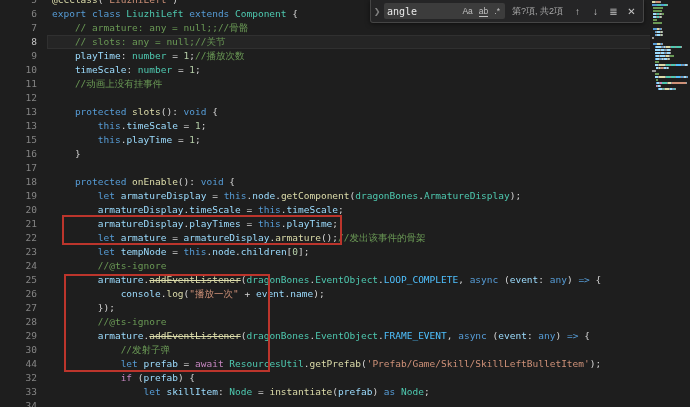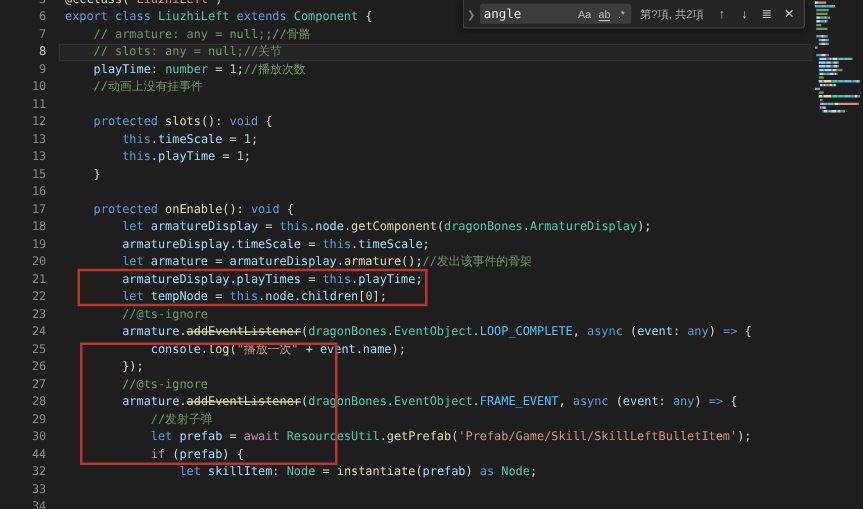--- a/index.html
+++ b/index.html
@@ -78,32 +78,33 @@
       <div class="ln">33</div>
       <div class="ln">34</div>
     </div>
 
   <div class="code-area">
       <div class="cl"><span class="tk-d">@ccclass</span><span class="tk-p">(</span><span class="tk-s">'LiuzhiLeft'</span><span class="tk-p">)</span></div>
       <div class="cl"><span class="tk-k">export class </span><span class="tk-t">LiuzhiLeft</span><span class="tk-k"> extends </span><span class="tk-t">Component</span><span class="tk-p"> {</span></div>
       <div class="cl"><span class="tk-p">    </span><span class="tk-c">// armature: any = null;;//骨骼</span></div>
       <div class="cl"><span class="tk-p">    </span><span class="tk-c">// slots: any = null;//关节</span></div>
       <div class="cl"><span class="tk-p">    </span><span class="tk-v">playTime</span><span class="tk-p">: </span><span class="tk-t">number</span><span class="tk-p"> = </span><span class="tk-n">1</span><span class="tk-p">;</span><span class="tk-c">//播放次数</span></div>
+      <div class="cl"><span class="tk-p">    </span><span class="tk-v">timeScale</span><span class="tk-p">: </span><span class="tk-t">number</span><span class="tk-p"> = </span><span class="tk-n">1</span><span class="tk-p">;</span></div>
       <div class="cl"><span class="tk-p">    </span><span class="tk-c">//动画上没有挂事件</span></div>
       <div class="cl"></div>
       <div class="cl"><span class="tk-p">    </span><span class="tk-k">protected </span><span class="tk-f">slots</span><span class="tk-p">(): </span><span class="tk-k">void</span><span class="tk-p"> {</span></div>
       <div class="cl"><span class="tk-p">        </span><span class="tk-k">this</span><span class="tk-p">.</span><span class="tk-v">timeScale</span><span class="tk-p"> = </span><span class="tk-n">1</span><span class="tk-p">;</span></div>
       <div class="cl"><span class="tk-p">        </span><span class="tk-k">this</span><span class="tk-p">.</span><span class="tk-v">playTime</span><span class="tk-p"> = </span><span class="tk-n">1</span><span class="tk-p">;</span></div>
       <div class="cl"><span class="tk-p">    }</span></div>
       <div class="cl"></div>
       <div class="cl"><span class="tk-p">    </span><span class="tk-k">protected </span><span class="tk-f">onEnable</span><span class="tk-p">(): </span><span class="tk-k">void</span><span class="tk-p"> {</span></div>
       <div class="cl"><span class="tk-p">        </span><span class="tk-k">let </span><span class="tk-v">armatureDisplay</span><span class="tk-p"> = </span><span class="tk-k">this</span><span class="tk-p">.</span><span class="tk-v">node</span><span class="tk-p">.</span><span class="tk-f">getComponent</span><span class="tk-p">(</span><span class="tk-t">dragonBones</span><span class="tk-p">.</span><span class="tk-t">ArmatureDisplay</span><span class="tk-p">);</span></div>
       <div class="cl"><span class="tk-p">        </span><span class="tk-v">armatureDisplay</span><span class="tk-p">.</span><span class="tk-v">timeScale</span><span class="tk-p"> = </span><span class="tk-k">this</span><span class="tk-p">.</span><span class="tk-v">timeScale</span><span class="tk-p">;</span></div>
+      <div class="cl"><span class="tk-p">        </span><span class="tk-v">armatureDisplay</span><span class="tk-p">.</span><span class="tk-v">playTimes</span><span class="tk-p"> = </span><span class="tk-k">this</span><span class="tk-p">.</span><span class="tk-v">playTime</span><span class="tk-p">;</span></div>
       <div class="cl"><span class="tk-p">        </span><span class="tk-k">let </span><span class="tk-v">armature</span><span class="tk-p"> = </span><span class="tk-v">armatureDisplay</span><span class="tk-p">.</span><span class="tk-f">armature</span><span class="tk-p">();</span><span class="tk-c">//发出该事件的骨架</span></div>
-      <div class="cl"><span class="tk-p">        </span><span class="tk-v">armatureDisplay</span><span class="tk-p">.</span><span class="tk-v">playTimes</span><span class="tk-p"> = </span><span class="tk-k">this</span><span class="tk-p">.</span><span class="tk-v">playTime</span><span class="tk-p">;</span></div>
       <div class="cl"><span class="tk-p">        </span><span class="tk-k">let </span><span class="tk-v">tempNode</span><span class="tk-p"> = </span><span class="tk-k">this</span><span class="tk-p">.</span><span class="tk-v">node</span><span class="tk-p">.</span><span class="tk-v">children</span><span class="tk-p">[</span><span class="tk-n">0</span><span class="tk-p">];</span></div>
       <div class="cl"><span class="tk-p">        </span><span class="tk-c">//@ts-ignore</span></div>
       <div class="cl"><span class="tk-p">        </span><span class="tk-v">armature</span><span class="tk-p">.</span><span class="tk-fs">addEventListener</span><span class="tk-p">(</span><span class="tk-t">dragonBones</span><span class="tk-p">.</span><span class="tk-t">EventObject</span><span class="tk-p">.</span><span class="tk-const">LOOP_COMPLETE</span><span class="tk-p">, </span><span class="tk-k">async</span><span class="tk-p"> (</span><span class="tk-v">event</span><span class="tk-p">: </span><span class="tk-k">any</span><span class="tk-p">) </span><span class="tk-k">=&gt;</span><span class="tk-p"> {</span></div>
       <div class="cl"><span class="tk-p">            </span><span class="tk-v">console</span><span class="tk-p">.</span><span class="tk-f">log</span><span class="tk-p">(</span><span class="tk-s">"播放一次"</span><span class="tk-p"> + </span><span class="tk-v">event</span><span class="tk-p">.</span><span class="tk-v">name</span><span class="tk-p">);</span></div>
       <div class="cl"><span class="tk-p">        });</span></div>
       <div class="cl"><span class="tk-p">        </span><span class="tk-c">//@ts-ignore</span></div>
       <div class="cl"><span class="tk-p">        </span><span class="tk-v">armature</span><span class="tk-p">.</span><span class="tk-fs">addEventListener</span><span class="tk-p">(</span><span class="tk-t">dragonBones</span><span class="tk-p">.</span><span class="tk-t">EventObject</span><span class="tk-p">.</span><span class="tk-const">FRAME_EVENT</span><span class="tk-p">, </span><span class="tk-k">async</span><span class="tk-p"> (</span><span class="tk-v">event</span><span class="tk-p">: </span><span class="tk-k">any</span><span class="tk-p">) </span><span class="tk-k">=&gt;</span><span class="tk-p"> {</span></div>
       <div class="cl"><span class="tk-p">            </span><span class="tk-c">//发射子弹</span></div>
       <div class="cl"><span class="tk-p">            </span><span class="tk-k">let </span><span class="tk-v">prefab</span><span class="tk-p"> = </span><span class="tk-kc">await </span><span class="tk-t">ResourcesUtil</span><span class="tk-p">.</span><span class="tk-f">getPrefab</span><span class="tk-p">(</span><span class="tk-s">'Prefab/Game/Skill/SkillLeftBulletItem'</span><span class="tk-p">);</span></div>
       <div class="cl"><span class="tk-p">            </span><span class="tk-kc">if</span><span class="tk-p"> (</span><span class="tk-v">prefab</span><span class="tk-p">) {</span></div>

